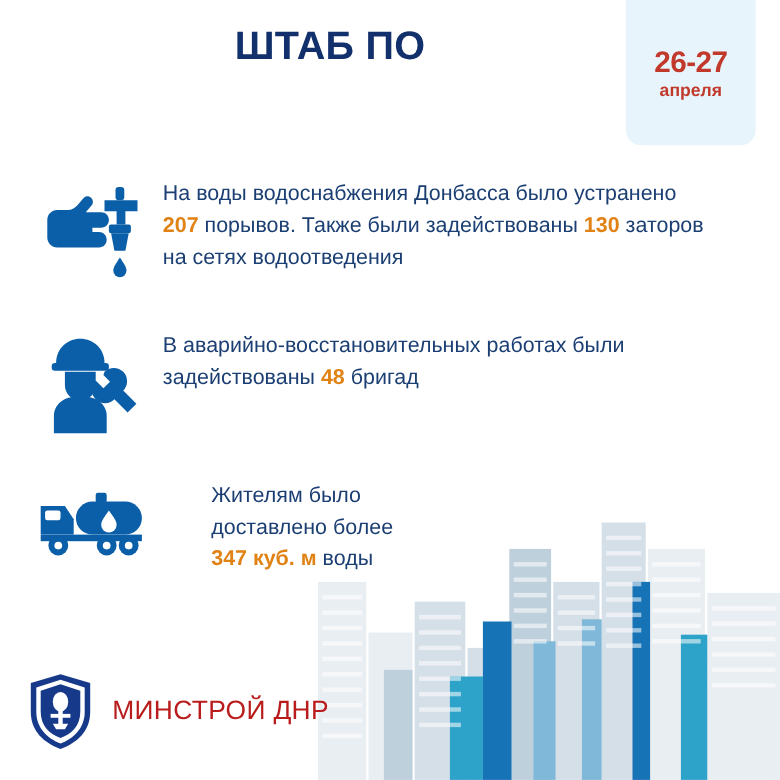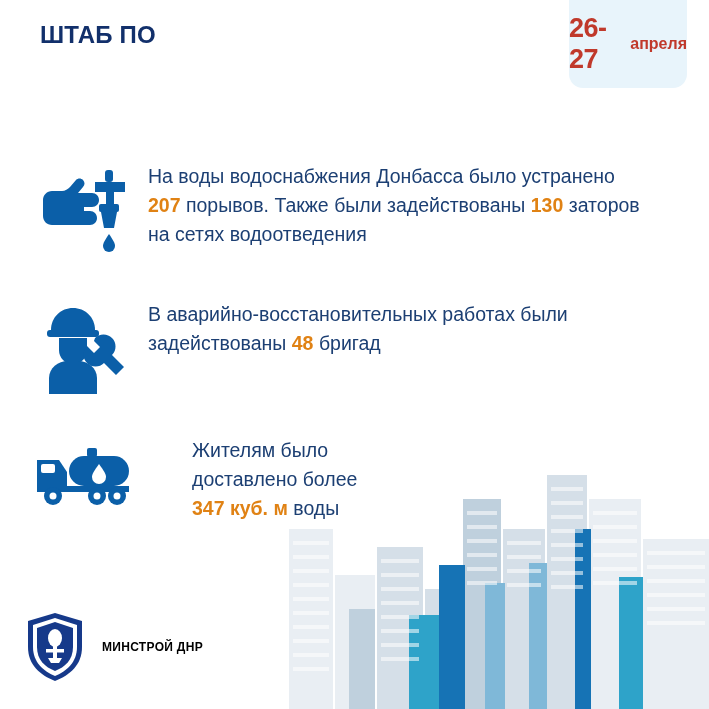--- a/index.html
+++ b/index.html
@@ -21,25 +21,25 @@
     position: absolute;
     right: 0; bottom: 0;
     width: 420px; height: 330px;
     pointer-events: none;
   }
 
   
   .date-badge {
     position: absolute;
     top: 0; right: 22px;
-    width: 118px; height: 88px;
+    width: 118px; height: 132px;
     background: #e8f4fb;
     border-radius: 0 0 14px 14px;
     display: flex;
-    flex-direction: row;
+    flex-direction: column;
     align-items: center;
     justify-content: center;
     gap: 2px;
   }
   .date-badge .dates {
     color: #c0392b;
     font-size: 27px;
     font-weight: bold;
     letter-spacing: -0.5px;
   }
@@ -48,23 +48,24 @@
     font-size: 16px;
     font-weight: bold;
   }
 
   
   .title {
     position: absolute;
     top: 20px; left: 40px;
     width: 520px;
     color: #12306b;
-    font-size: 24px;
+    font-size: 36px;
     font-weight: bold;
     line-height: 1.22;
+    text-align: center;
     letter-spacing: 0.2px;
   }
   .title .line { display: block; }
 
   
   .rows {
     position: absolute;
     top: 160px; left: 0;
     width: 709px;
   }
@@ -106,23 +107,23 @@
     left: 24px; bottom: 26px;
     display: flex;
     align-items: center;
     gap: 16px;
   }
   .footer .emblem {
     width: 62px; height: 72px;
     flex: 0 0 62px;
   }
   .footer .org {
-    color: #000000;
-    font-size: 12px;
-    font-weight: bold;
+    color: #b91c1c;
+    font-size: 24px;
+    font-weight: normal;
     letter-spacing: 0.3px;
   }
 </style>
 </head>
 <body>
 
 <div id="poster">
 
   <svg class="skyline" viewBox="0 0 420 330" preserveAspectRatio="none">
     <g fill="#e9eef3">

